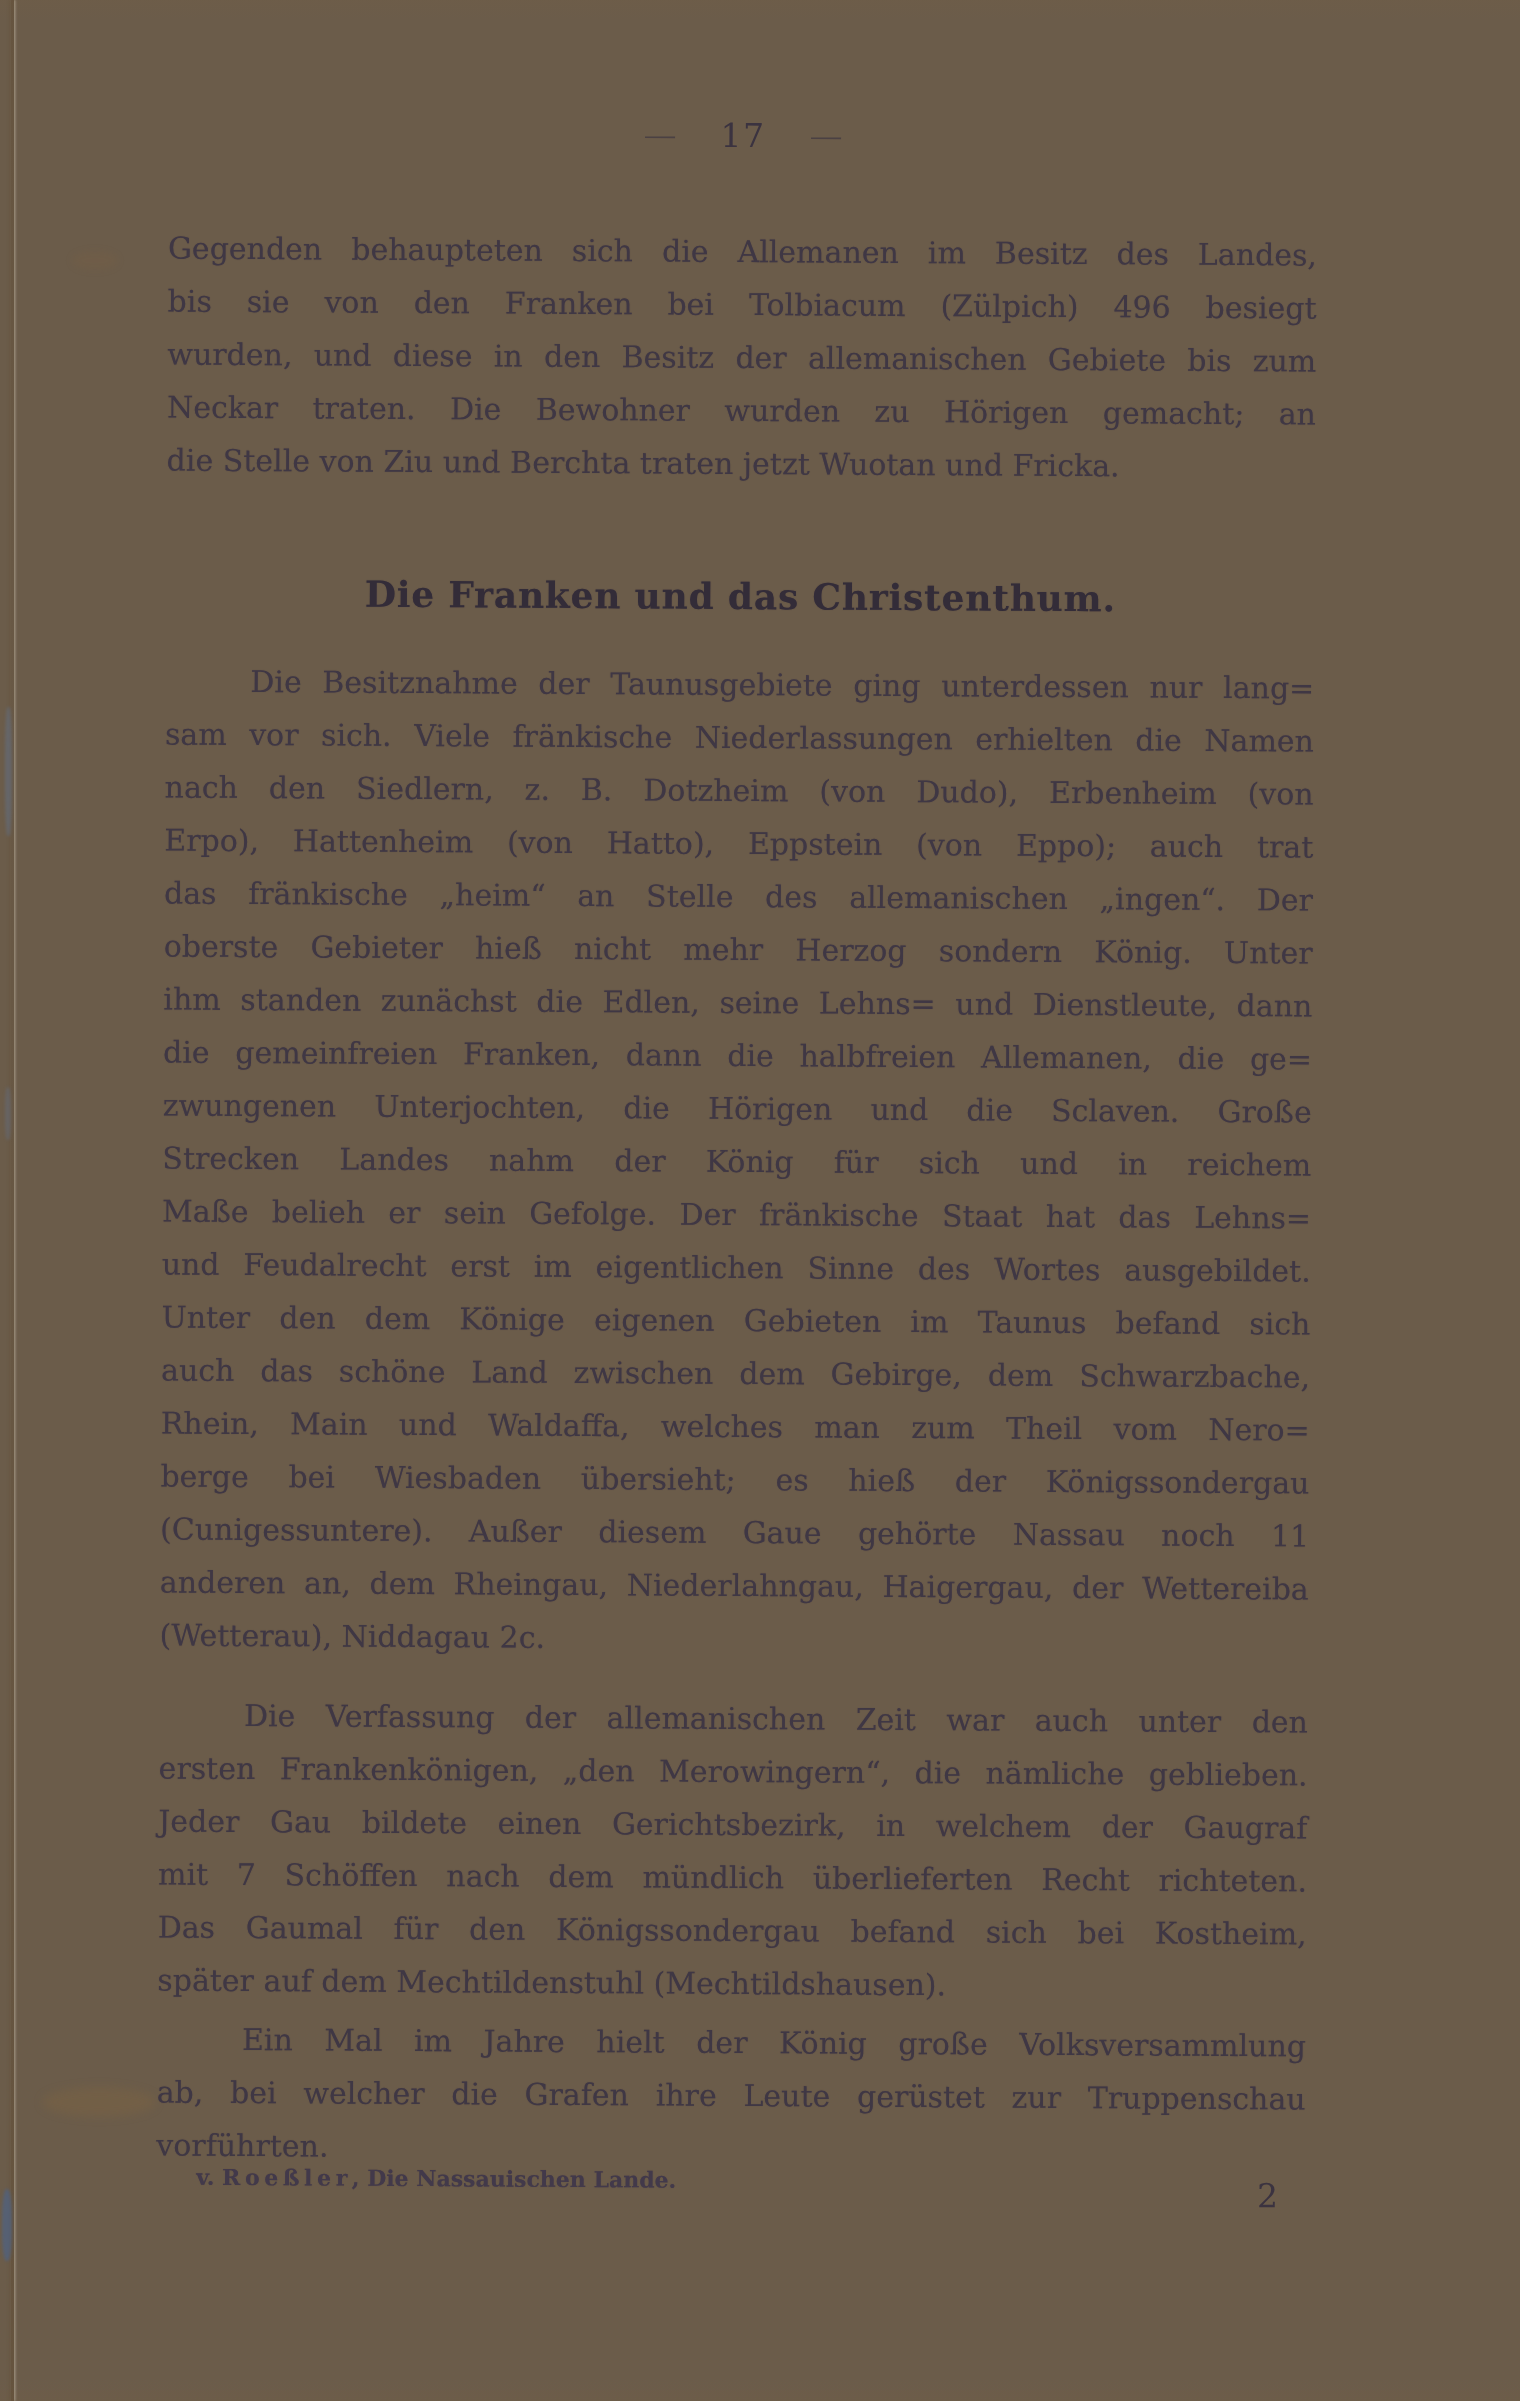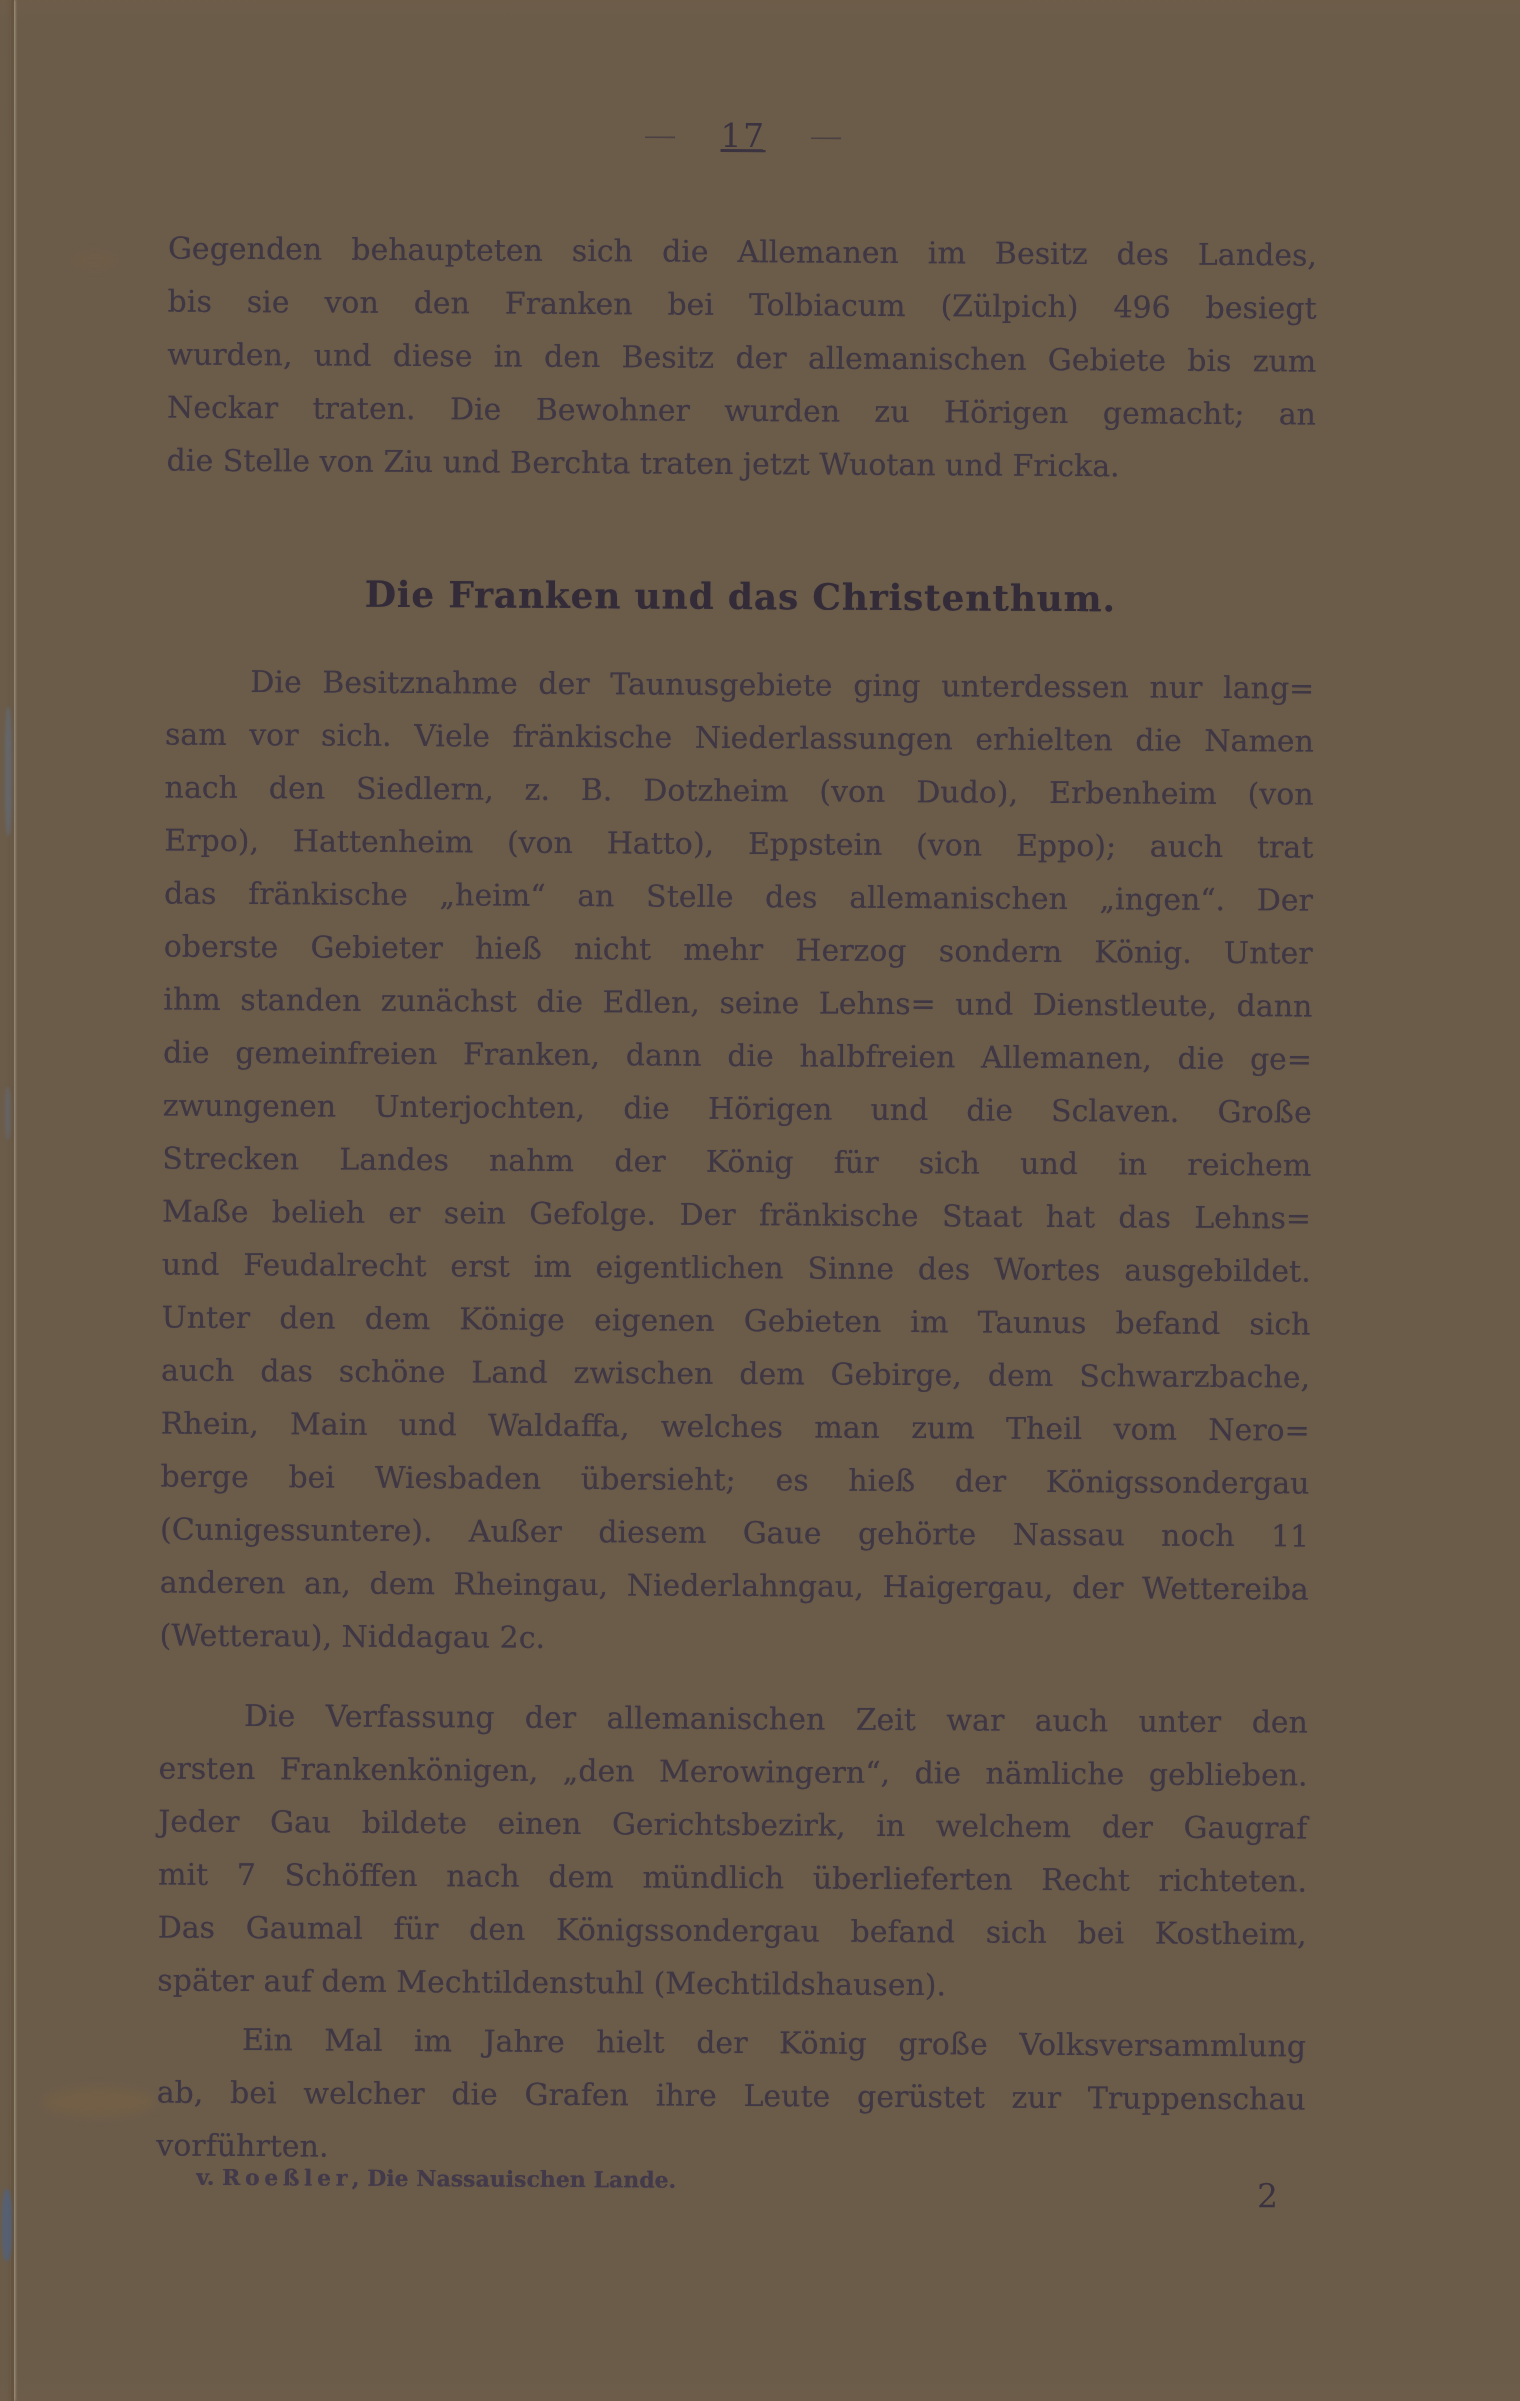--- a/index.html
+++ b/index.html
@@ -37,21 +37,21 @@
 
   .scan{position:absolute;inset:0;transform:rotate(.35deg);transform-origin:730px 1064px;}
   .textcol{position:absolute;left:163px;top:0;width:1149px;height:100%;}
 
   .pagenum-row{
     position:absolute;top:116px;left:0;width:100%;
     display:flex;justify-content:center;align-items:center;gap:44px;
     font-size:33px;color:#3b3340;
   }
   .pagenum-row .dash{opacity:.65;transform:scaleY(.8);}
-  .pagenum-row .num{letter-spacing:1.5px;text-decoration:underline;}
+  .pagenum-row .num{letter-spacing:1.5px;}
 
   .heading{
     position:absolute;top:575px;left:0;width:100%;
     text-align:center;font-size:36px;font-weight:bold;color:#332c38;
     text-shadow:0 0 0.8px rgba(50,40,60,.5);
     letter-spacing:0.8px;
   }
 
   .para{position:absolute;left:0;width:100%;}
   .para-0{top:225px;}

